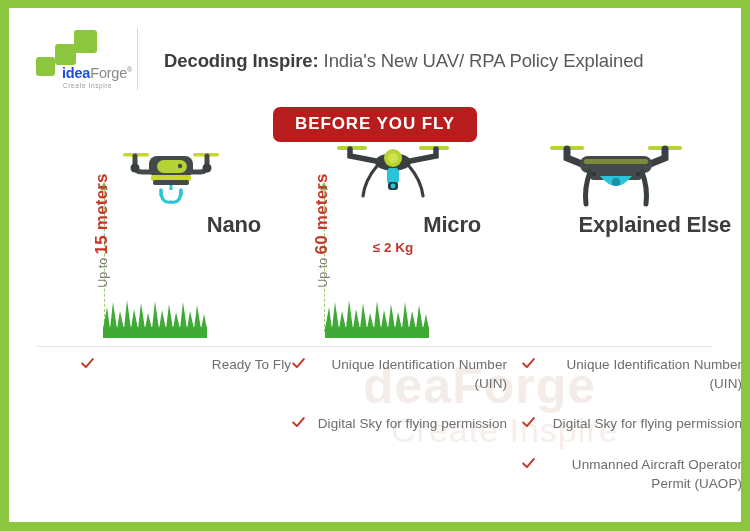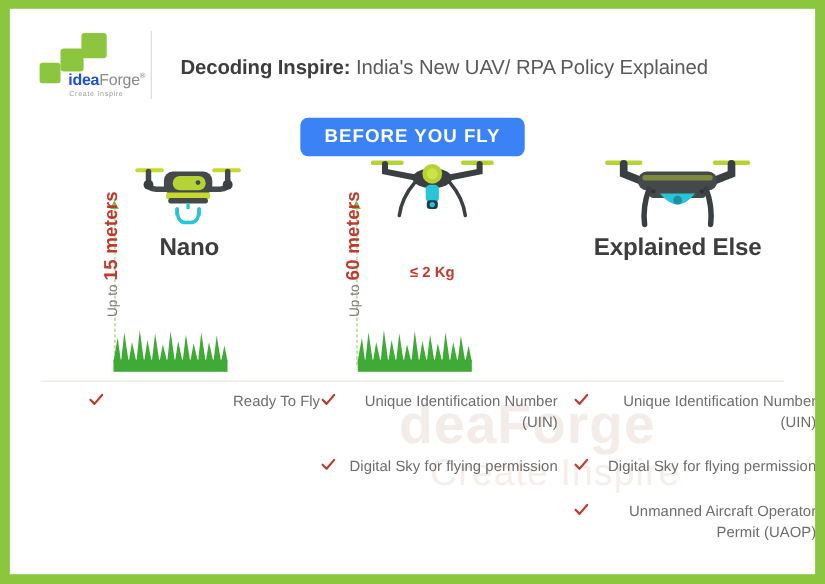--- a/index.html
+++ b/index.html
@@ -109,21 +109,21 @@
   }
   .title .t-bold { font-weight: bold; color: #3d3d3d; }
   .title .t-light { font-weight: normal; color: #5a5a5a; }
 
   
   .badge {
     position: absolute;
     left: 50%;
     top: 99px;
     transform: translateX(-50%);
-    background: #3b82f6;
+    background: #b91c1c;
     color: #ffffff;
     font-size: 17px;
     font-weight: bold;
     letter-spacing: 0.9px;
     padding: 7px 22px 8px 22px;
     border-radius: 7px;
     z-index: 2;
     white-space: nowrap;
   }
 
@@ -153,21 +153,21 @@
     transform: translateX(-50%);
   }
   .col-nano  .drone-art { top: 8px;  margin-left: 10px; }
   .col-micro .drone-art { top: 2px;  margin-left: 12px; }
   .col-every .drone-art { top: 2px;  margin-left: 0px; }
 
   .cat-name {
     position: absolute;
     left: 0;
     width: 100%;
-    text-align: center;
+    text-align: right;
     font-size: 22px;
     font-weight: bold;
     color: #3d3d3d;
     letter-spacing: -0.2px;
   }
   .col-nano  .cat-name { top: 76px;  padding-left: 22px; }
   .col-micro .cat-name { top: 76px;  padding-left: 24px; }
   .col-every .cat-name { top: 76px;  line-height: 1.18; }
 
   .cat-weight {
@@ -370,20 +370,21 @@
           <circle cx="56" cy="20" r="5" fill="#cfe24a"></circle>
 
           <path d="M40 28 Q28 42 26 58" stroke="#3a3f41" stroke-width="3.2" fill="none" stroke-linecap="round"></path>
           <path d="M72 28 Q84 42 86 58" stroke="#3a3f41" stroke-width="3.2" fill="none" stroke-linecap="round"></path>
 
           <rect x="50" y="30" width="12" height="16" rx="4" fill="#29c4d8"></rect>
           <rect x="51" y="44" width="10" height="8" rx="3" fill="#1f3e46"></rect>
           <circle cx="56" cy="48" r="2.4" fill="#29c4d8"></circle>
         </svg>
 
+        <div class="cat-name">Micro</div>
         <div class="cat-weight">≤ 2 Kg</div>
 
         <div class="ruler">
           <div class="ruler-arrow"></div>
           <div class="ruler-line"></div>
           <div class="ruler-text">
             <span class="r-up">Up to </span><span class="r-val">60 meters</span>
           </div>
         </div>
 

